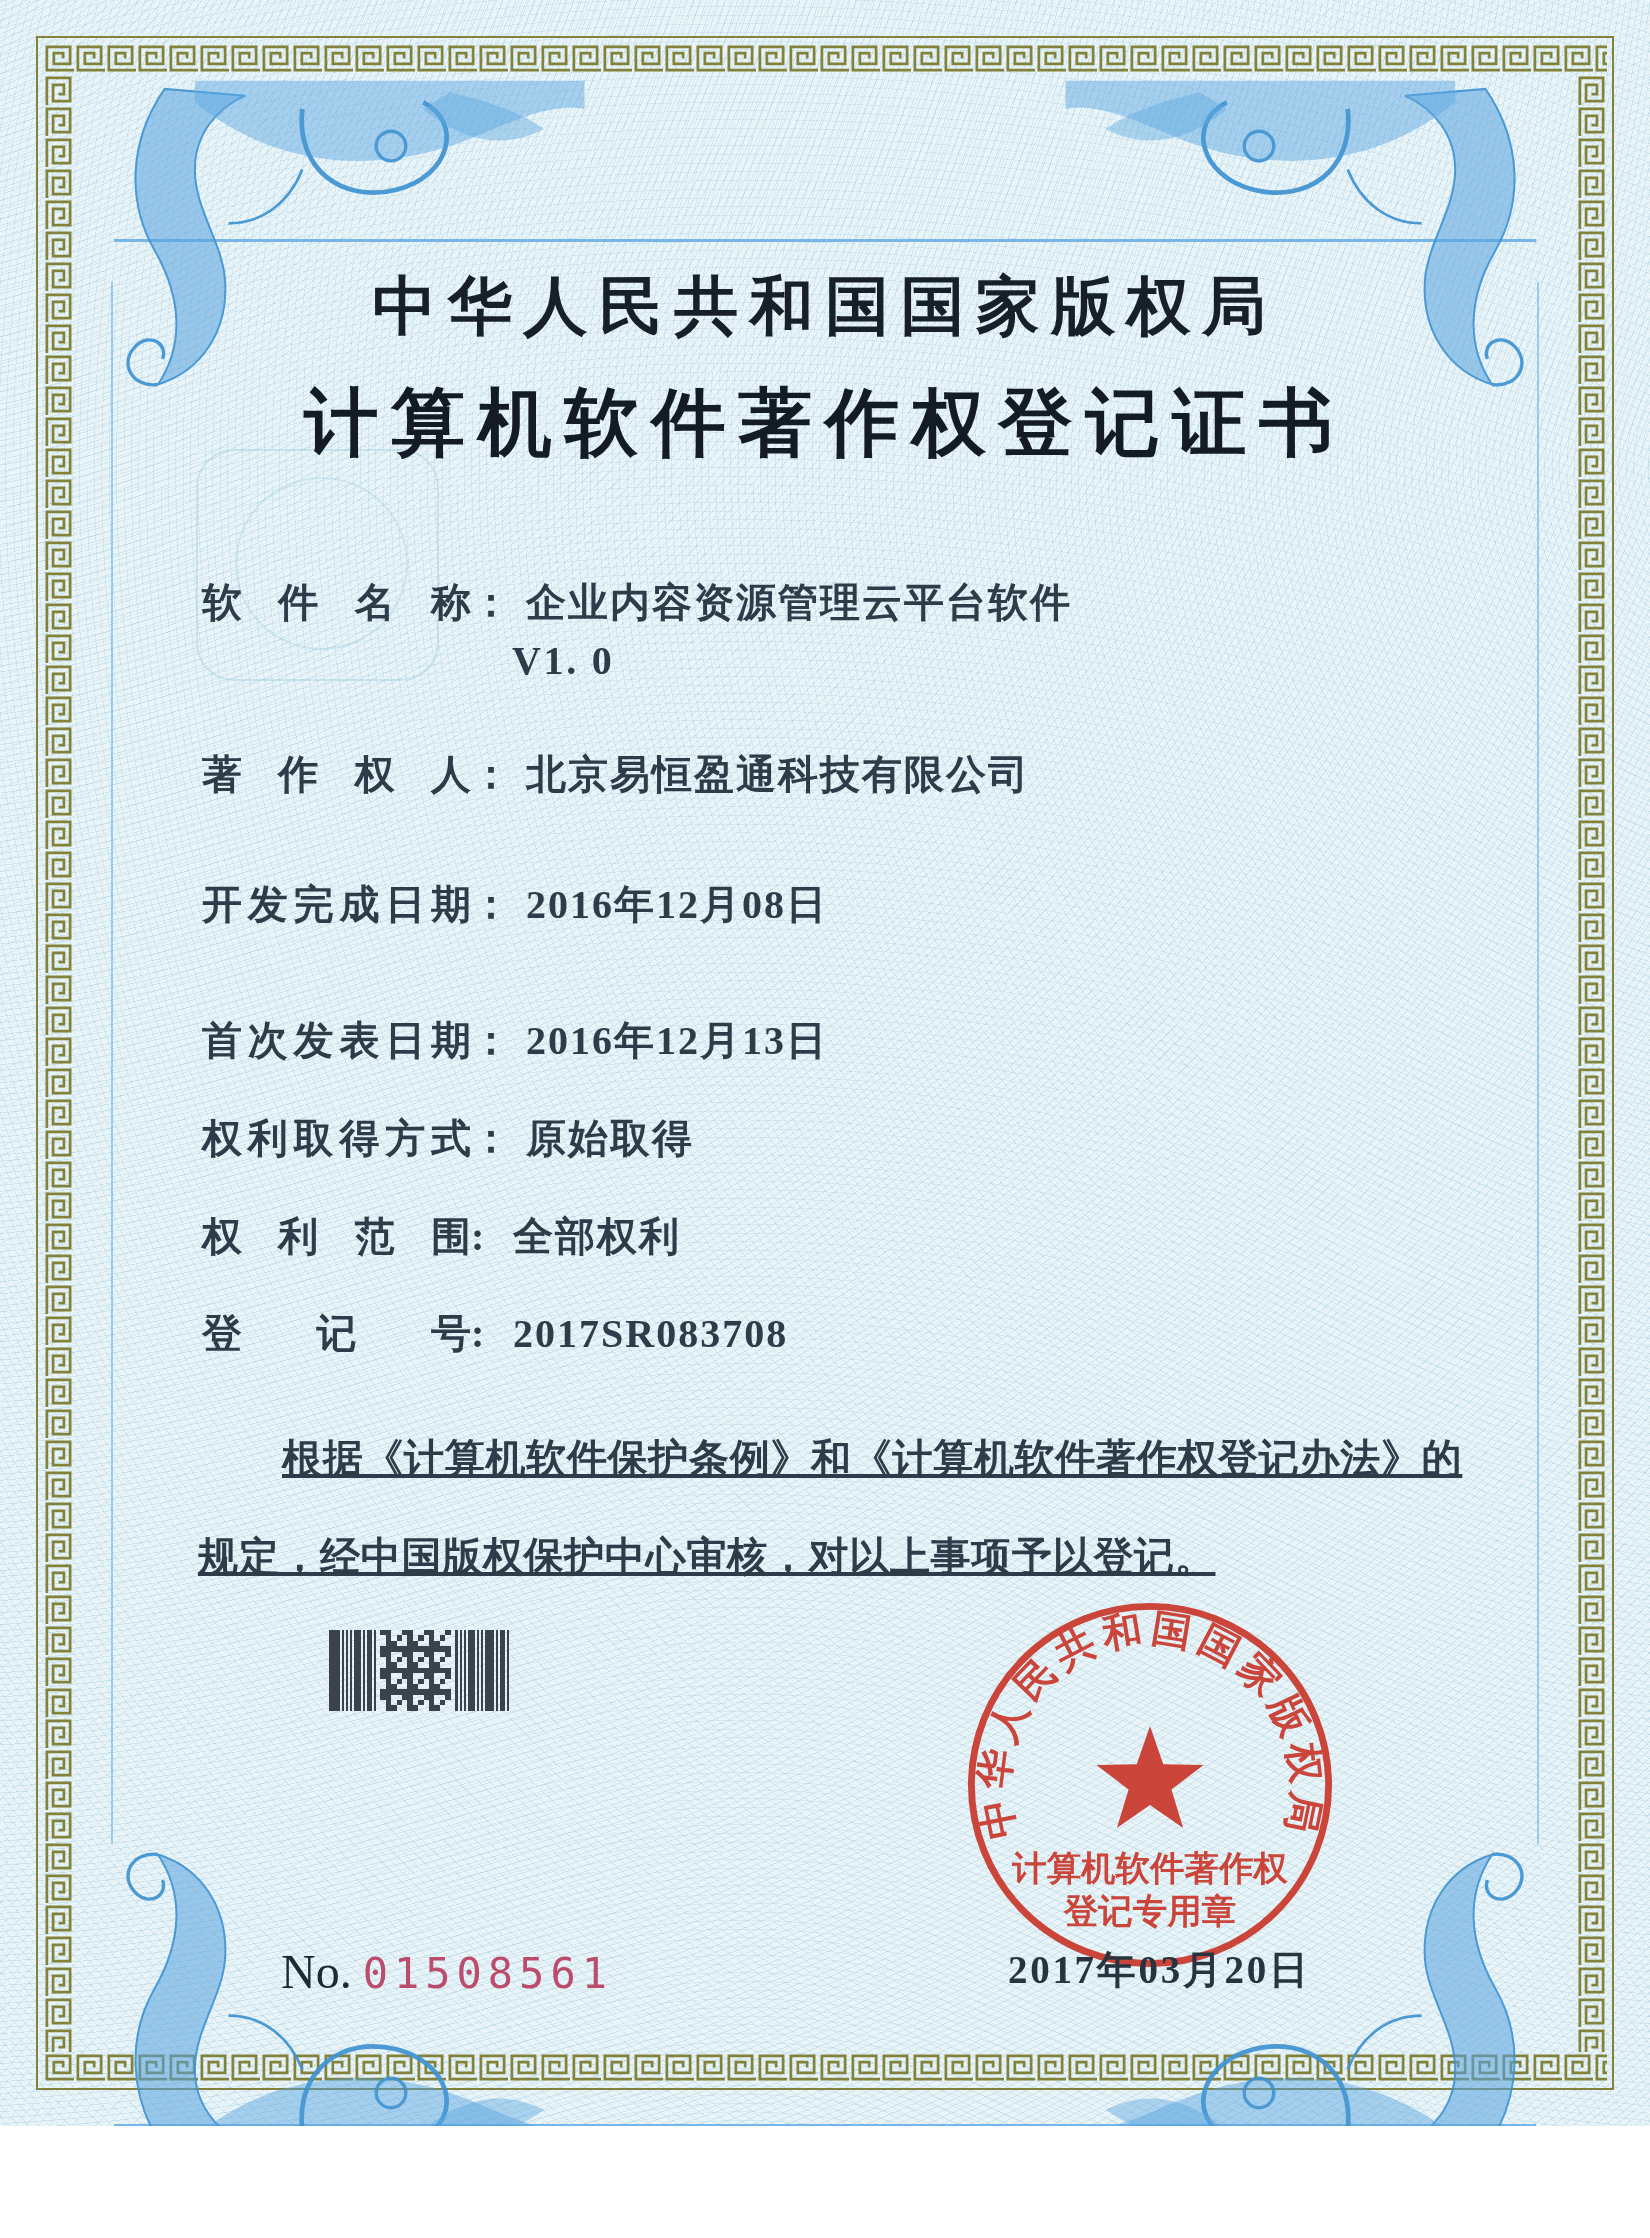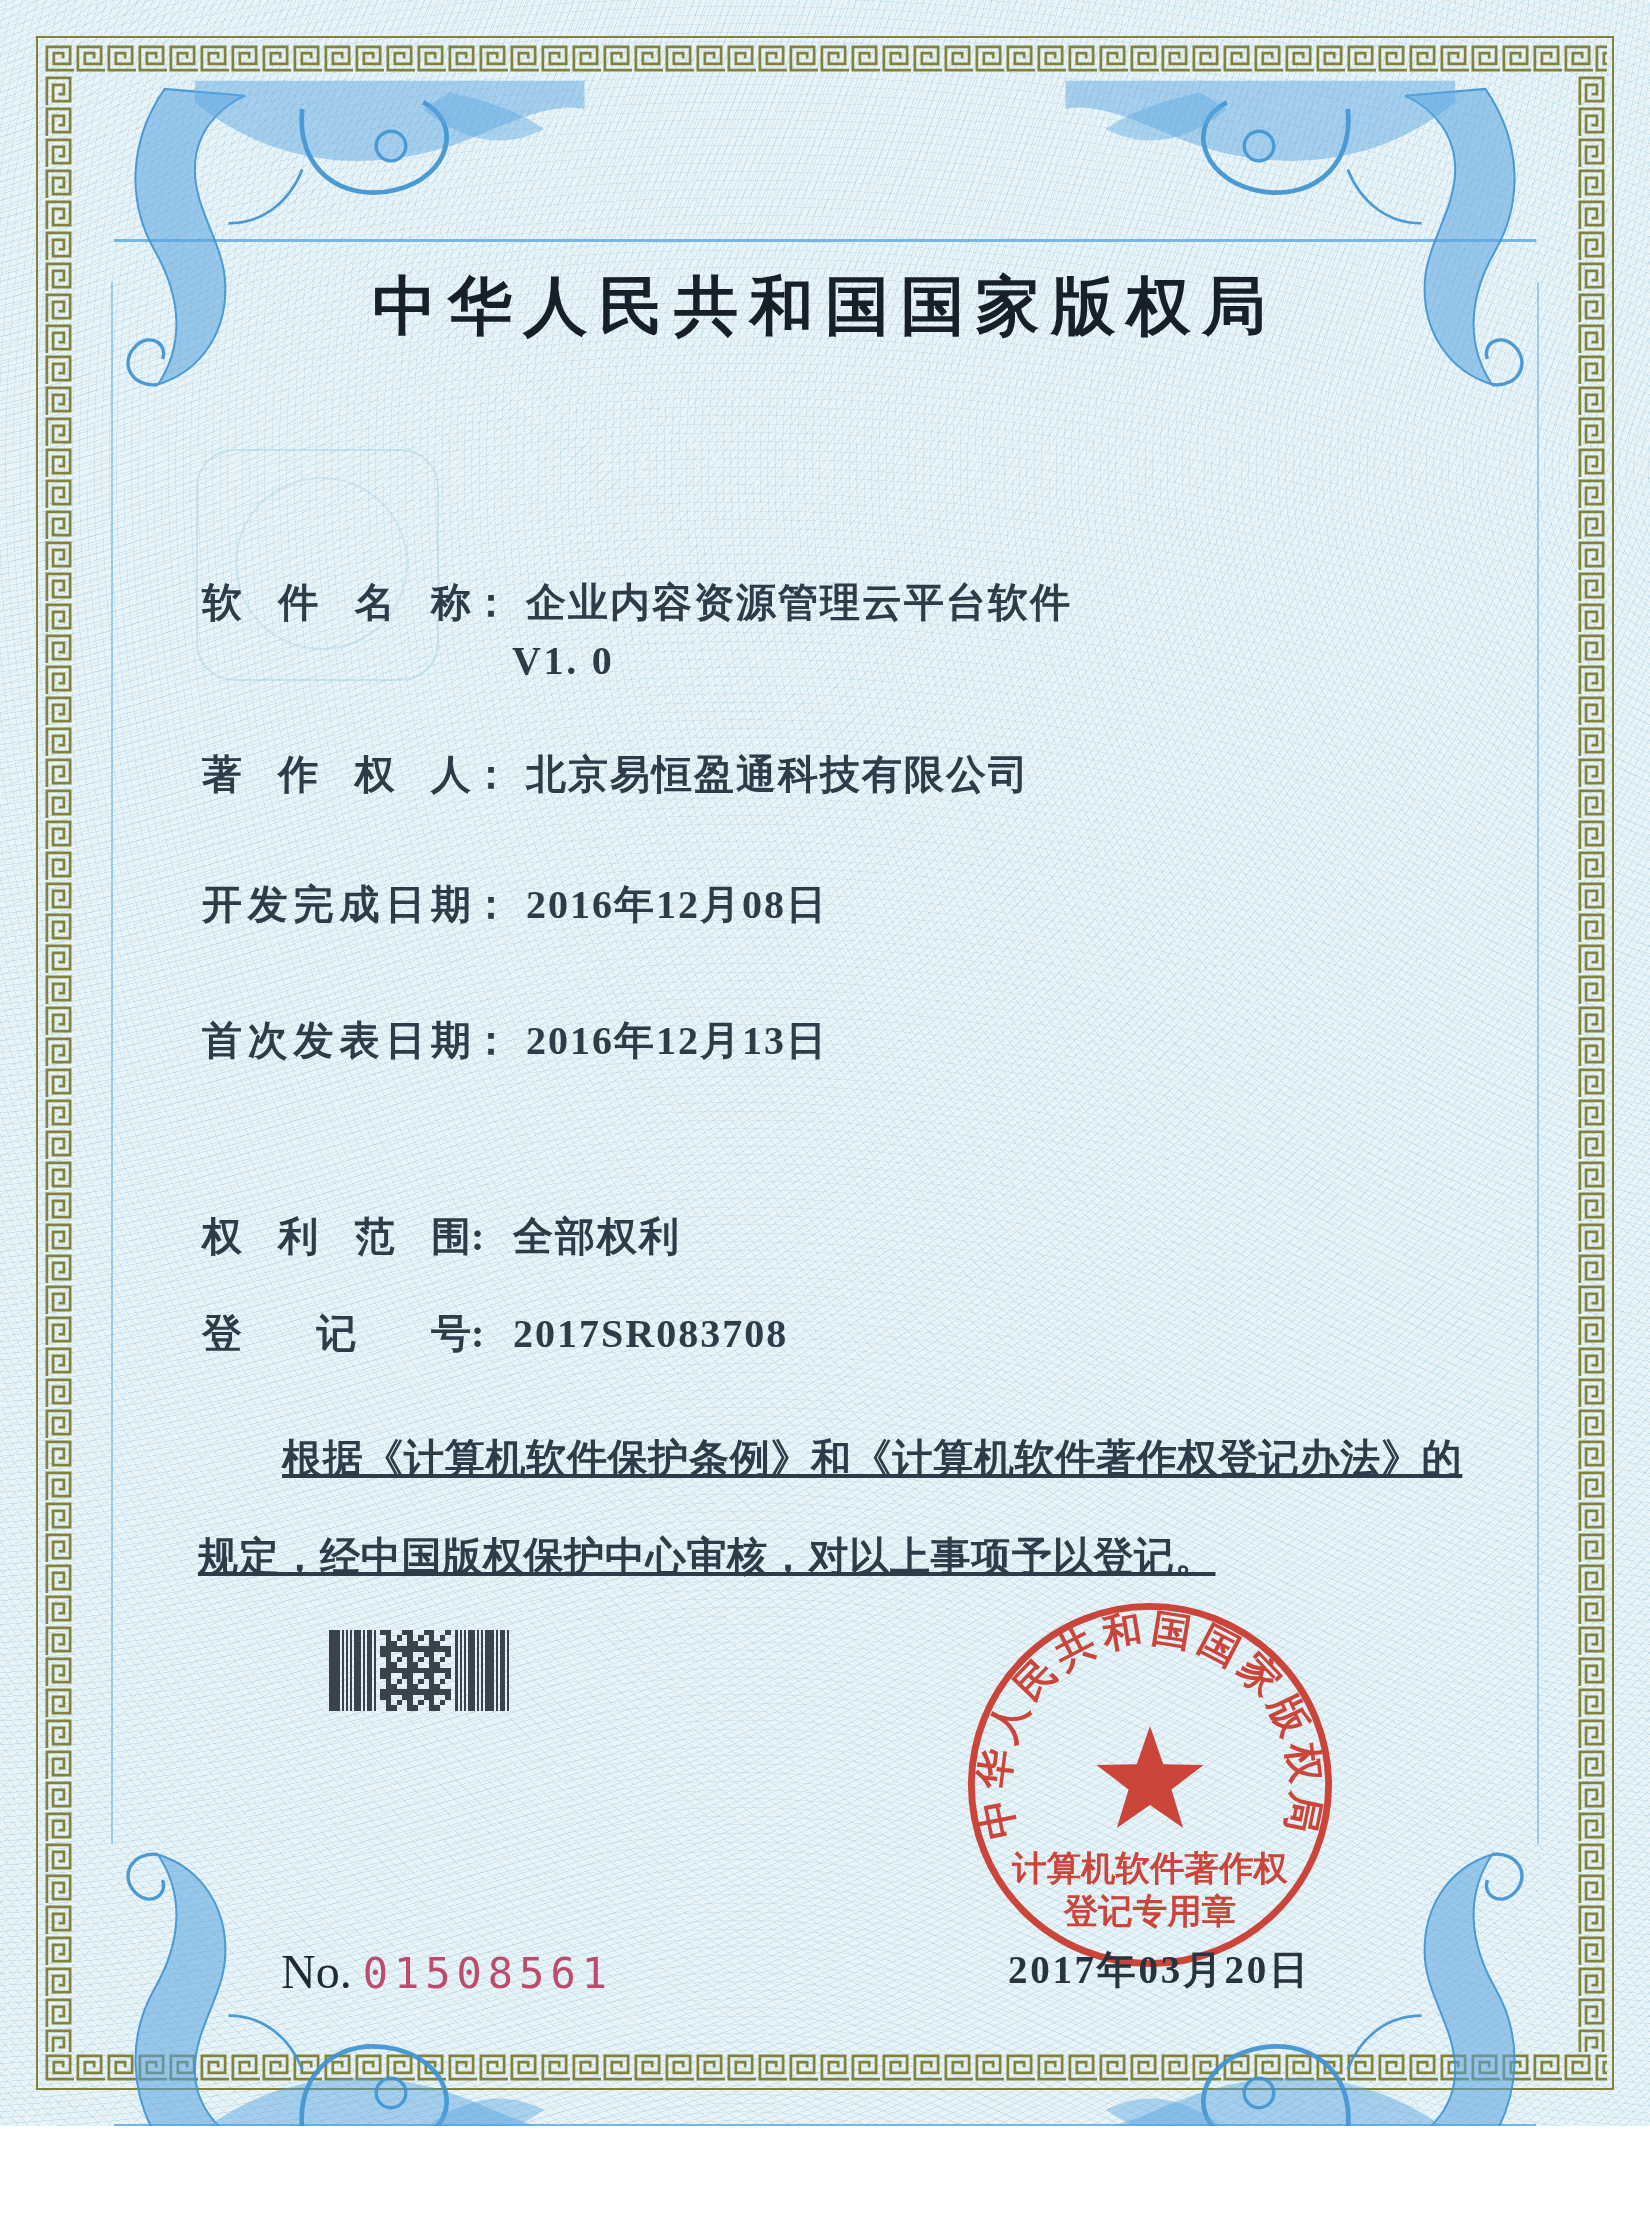--- a/index.html
+++ b/index.html
@@ -827,39 +827,43 @@
   <svg class="flourish-layer" viewBox="0 0 2456 3332" aria-hidden="true">
     <use href="#fl-corner" transform="translate(150,632) scale(1,-1)"></use>
     <use href="#fl-corner" transform="translate(2306,632) scale(-1,-1)"></use>
     <use href="#fl-corner" transform="translate(150,2700)"></use>
     <use href="#fl-corner" transform="translate(2306,2700) scale(-1,1)"></use>
   </svg>
 
   <div class="emboss"></div>
 
   <div class="issuer">中华人民共和国国家版权局</div>
+  <div class="cert-title">计算机软件著作权登记证书</div>
 
 
   <div class="row row-name">
     <span class="lbl">软件名称</span><span class="colon">：</span><span class="val">企业内容资源管理云平台软件</span>
   </div>
   <div class="row row-name2">V1. 0</div>
 
   <div class="row row-holder">
     <span class="lbl">著作权人</span><span class="colon">：</span><span class="val">北京易恒盈通科技有限公司</span>
   </div>
 
   <div class="row row-dev">
     <span class="lbl">开发完成日期</span><span class="colon">：</span><span class="val">2016年12月08日</span>
   </div>
 
   <div class="row row-pub">
     <span class="lbl">首次发表日期</span><span class="colon">：</span><span class="val">2016年12月13日</span>
   </div>
 
+  <div class="row row-acq">
+    <span class="lbl">权利取得方式</span><span class="colon">：</span><span class="val">原始取得</span>
+  </div>
 
   <div class="row row-scope">
     <span class="lbl">权利范围</span><span class="colon">:</span><span class="val">全部权利</span>
   </div>
 
   <div class="row row-reg">
     <span class="lbl">登记号</span><span class="colon">:</span><span class="val">2017SR083708</span>
   </div>
 
   <div class="stmt stmt-1">根据《计算机软件保护条例》和《计算机软件著作权登记办法》的</div>

